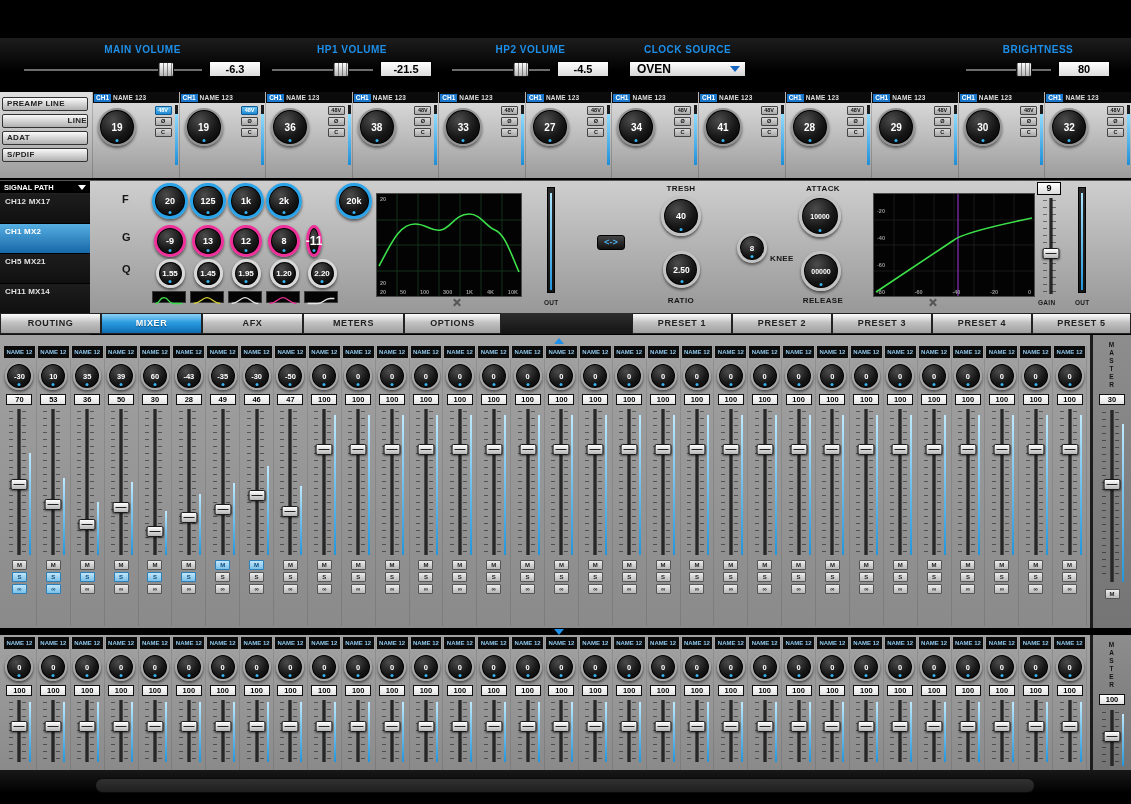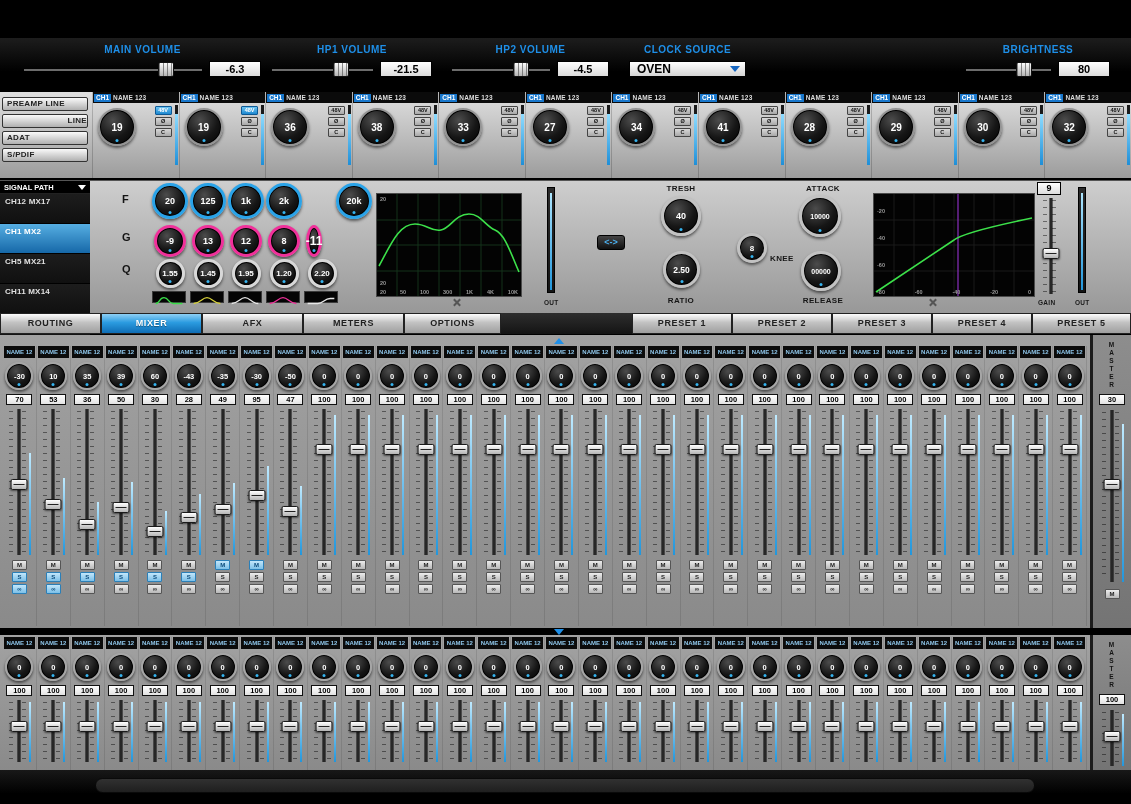--- a/index.html
+++ b/index.html
@@ -652,21 +652,21 @@
             <div class="mb on">M</div>
             <div class="mb">S</div>
             <div class="mb">∞</div>
           </div>
         </div>
         <div class="mch">
           <div class="mhdr">NAME 12</div>
           <div class="knob mknob">
             <span>-30</span>
           </div>
-          <div class="mvbox">95</div>
+          <div class="mvbox">46</div>
           <div class="mfader" style="height: 146px;">
             <div class="rail"></div>
             <div class="mline" style="height: 61%;"></div>
             <div class="mcap" style="top: 55.2%;"></div>
           </div>
           <div class="mbtns">
             <div class="mb on">M</div>
             <div class="mb">S</div>
             <div class="mb">∞</div>
           </div>

